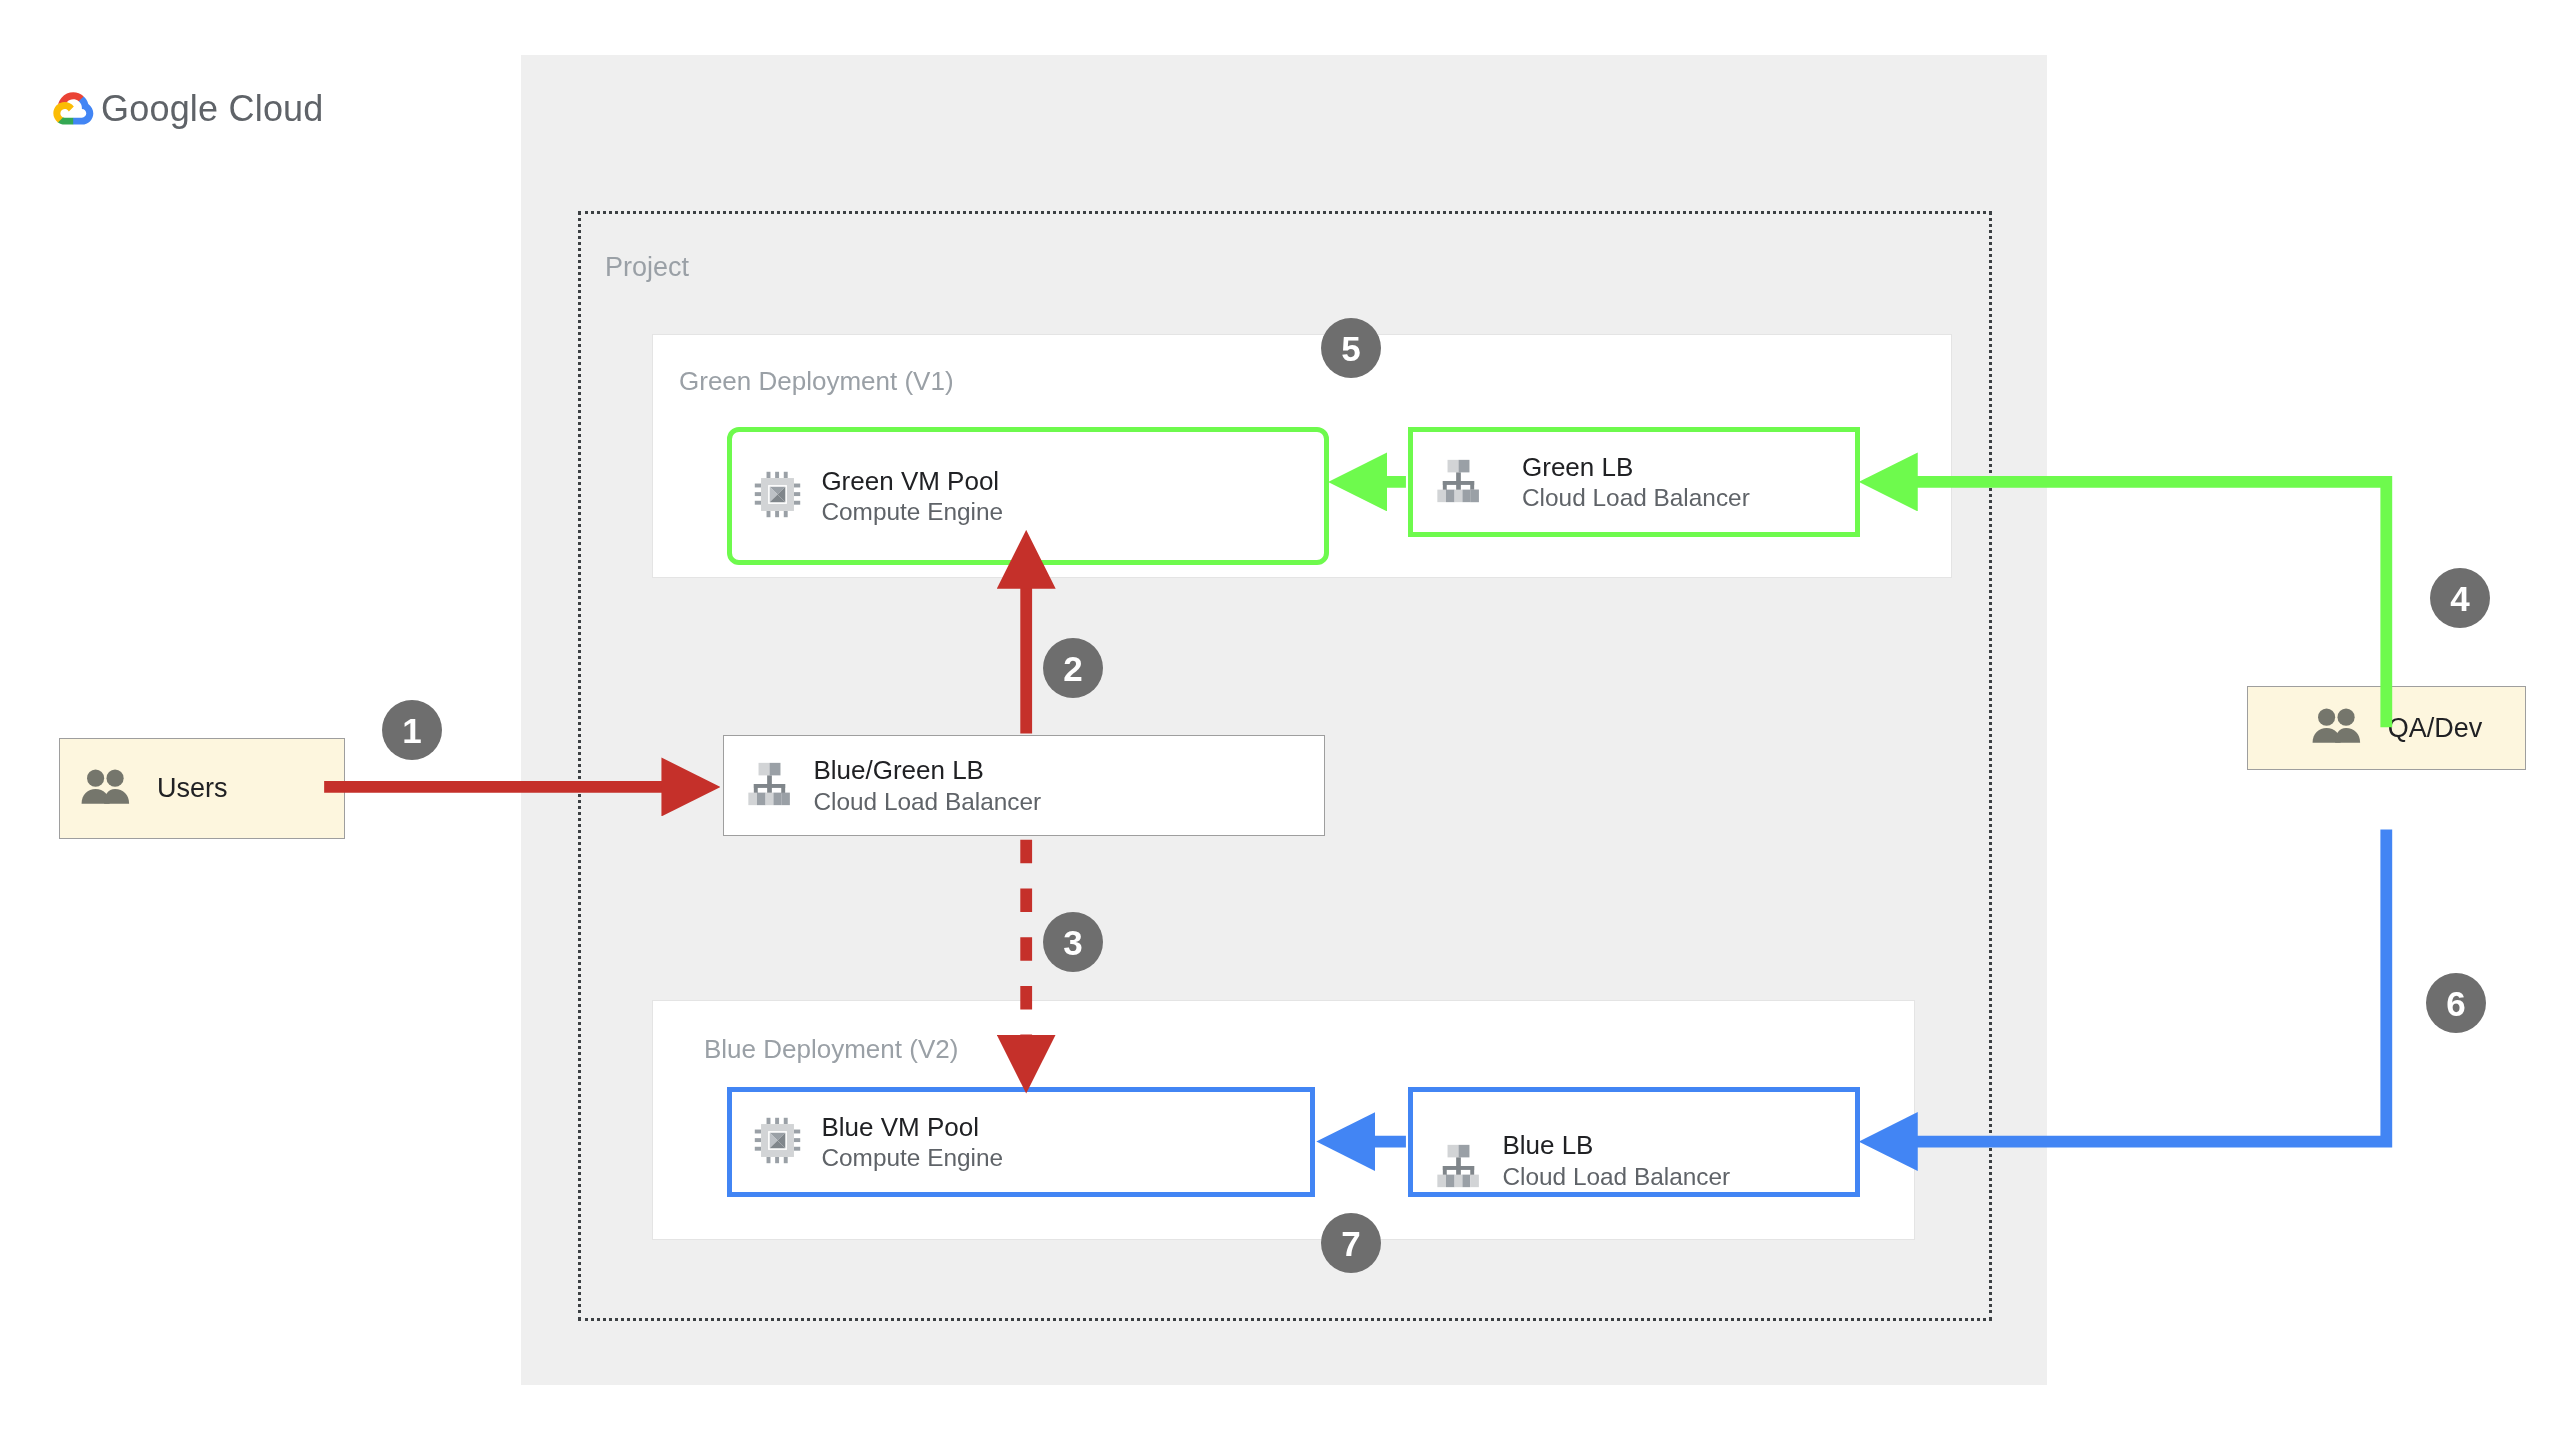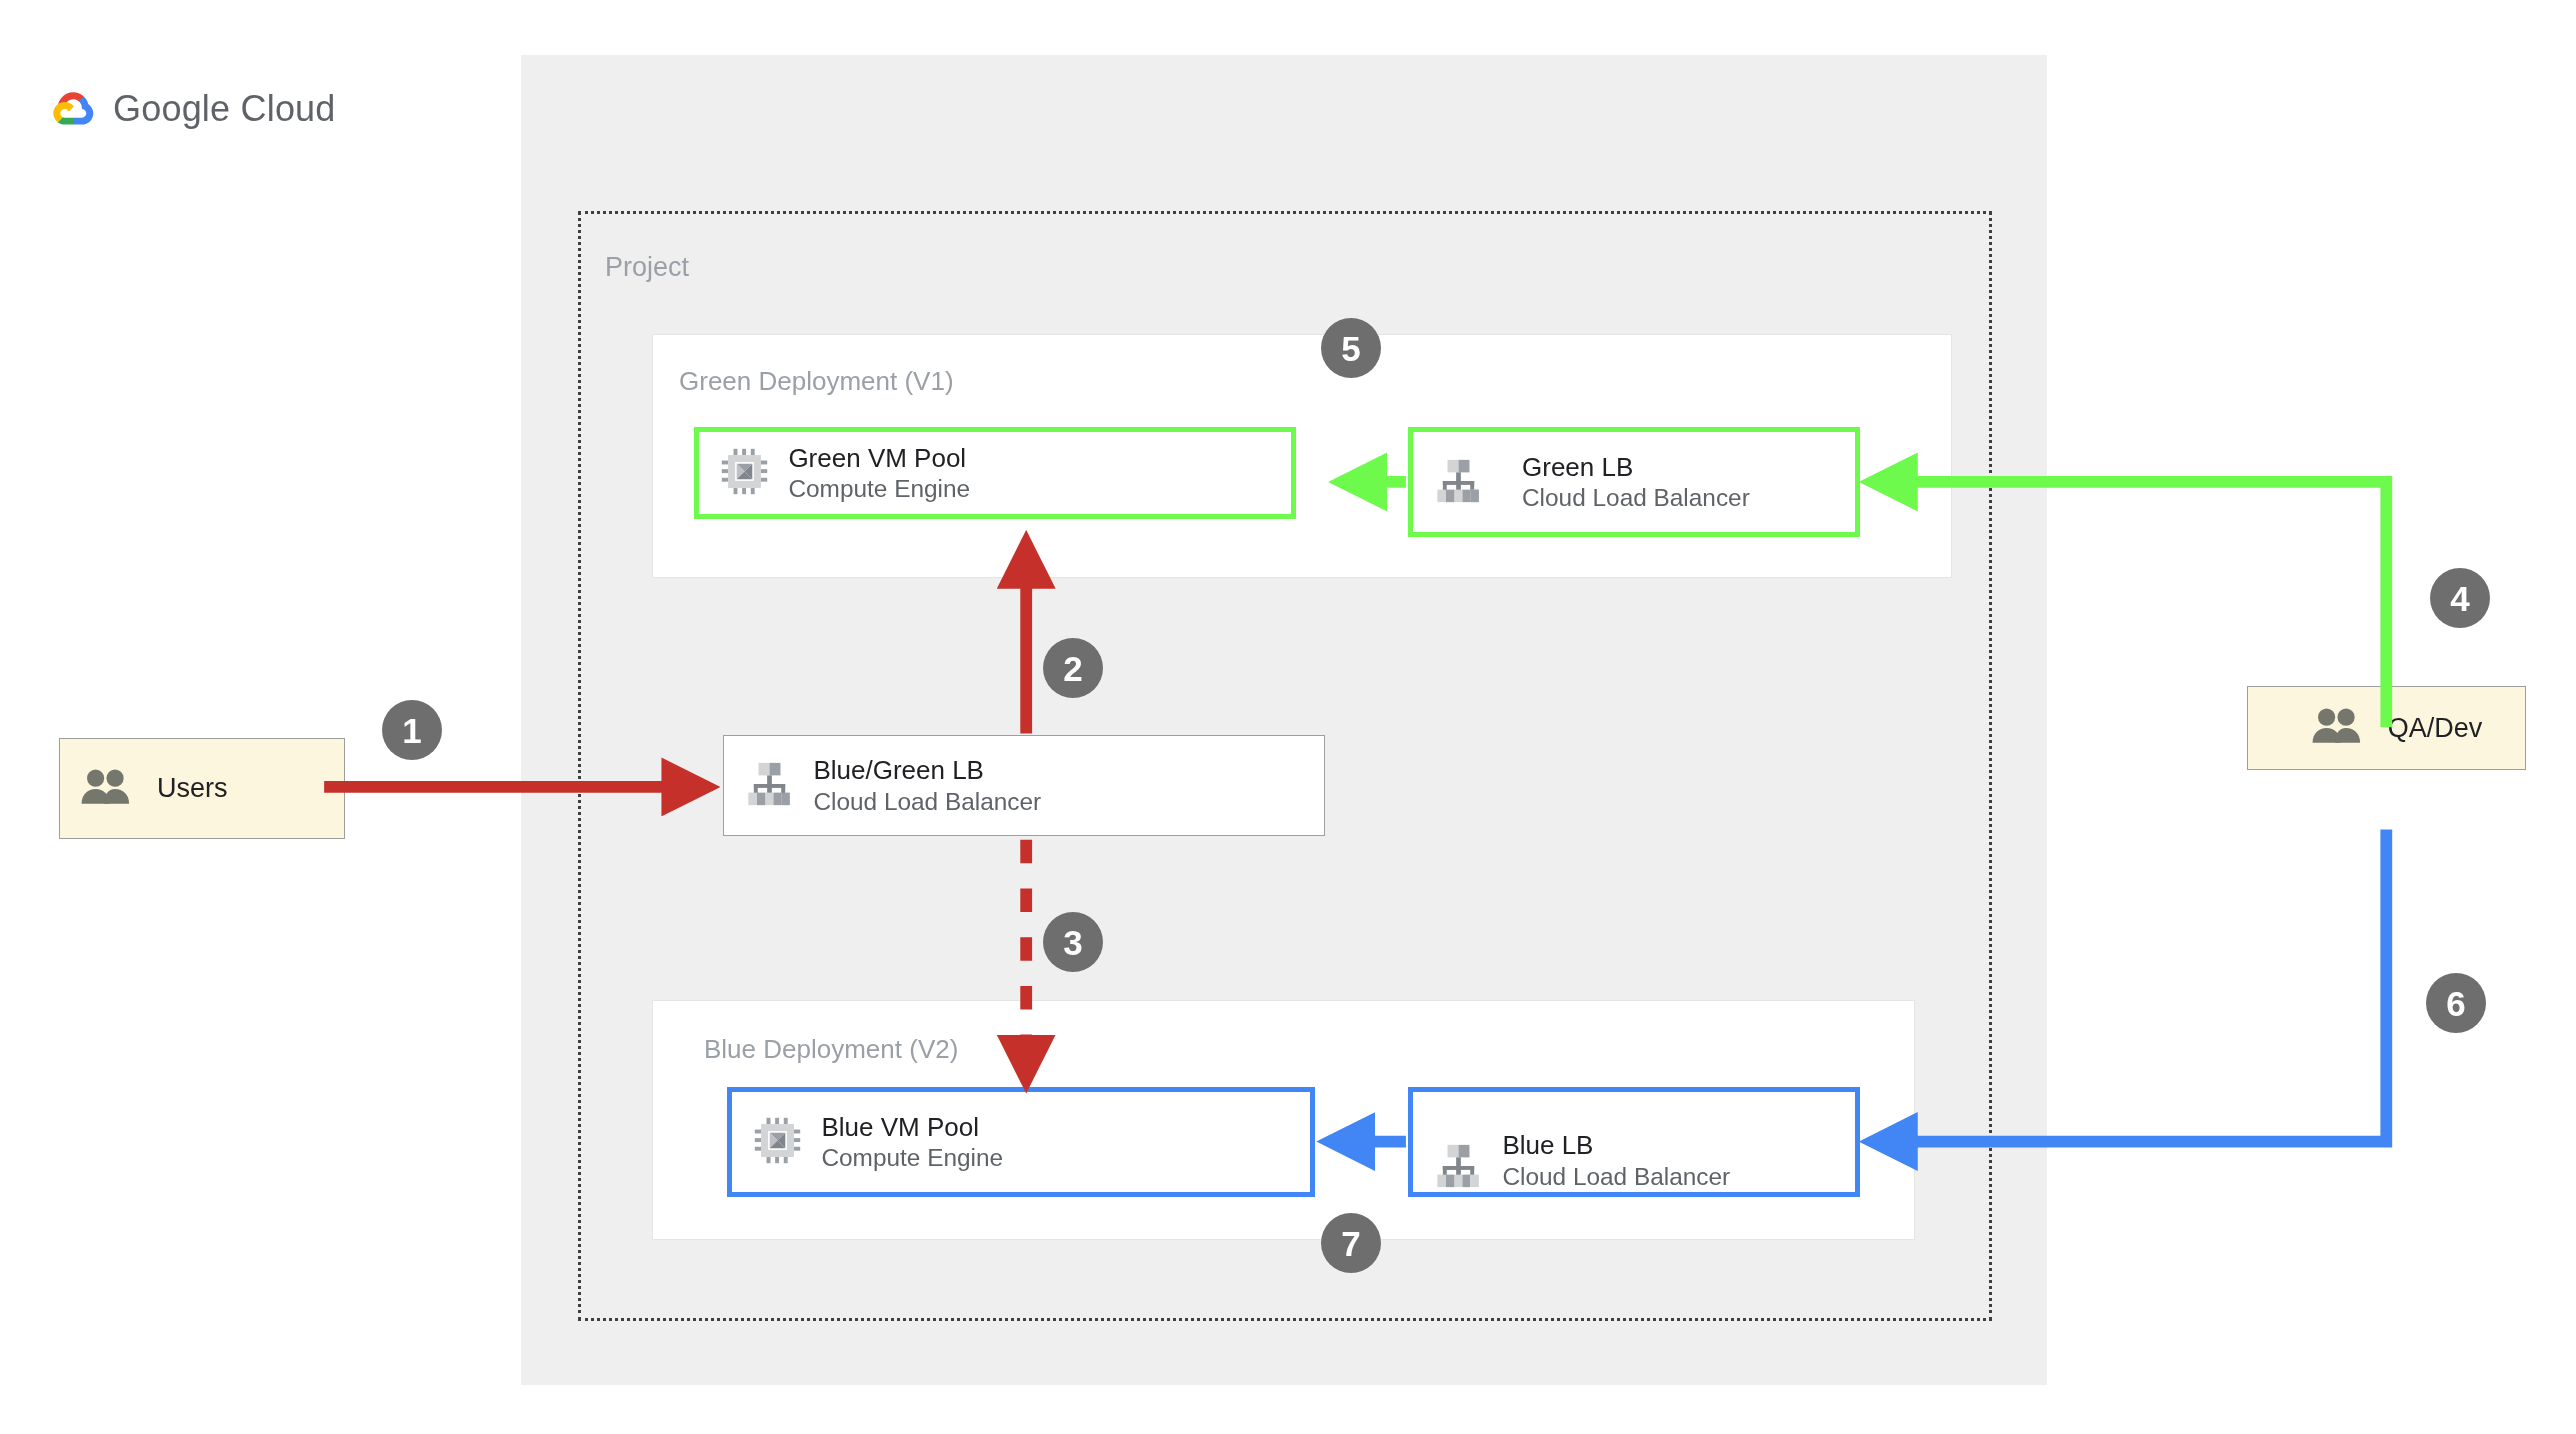--- a/index.html
+++ b/index.html
@@ -23,21 +23,21 @@
     width: 1526px;
     height: 1330px;
     background: #efefef;
   }
   #gc-logo-row {
     position: absolute;
     left: 53px;
     top: 88px;
     display: flex;
     align-items: center;
-    gap: 16px;
+    gap: 4px;
   }
   #gc-wordmark {
     font-size: 36px;
     color: #5f6368;
     letter-spacing: 0.2px;
     white-space: nowrap;
   }
   #gc-wordmark .w2 { color: #5f6368; font-weight: 300; }
 
   
@@ -97,21 +97,21 @@
     line-height: 1.25;
     white-space: nowrap;
   }
   .node-sub {
     font-size: 24.4px;
     color: #5f6368;
     line-height: 1.25;
     white-space: nowrap;
   }
 
-  #green-vm   { left: 694px;  top: 427px;  width: 602px; height: 92px; }
+  #green-vm   { left: 727px;  top: 427px;  width: 602px; height: 138px; border-radius: 12px; }
   #green-lb   { left: 1408px; top: 427px;  width: 452px; height: 110px; gap: 40px; }
   #bg-lb      { left: 723px;  top: 735px;  width: 602px; height: 101px; }
   #blue-vm    { left: 727px;  top: 1087px; width: 588px; height: 110px; }
   #blue-lb    { left: 1408px; top: 1087px; width: 452px; height: 110px; align-items: flex-end; }
 
   
   .actor {
     position: absolute;
     box-sizing: border-box;
     background: #fdf6de;

